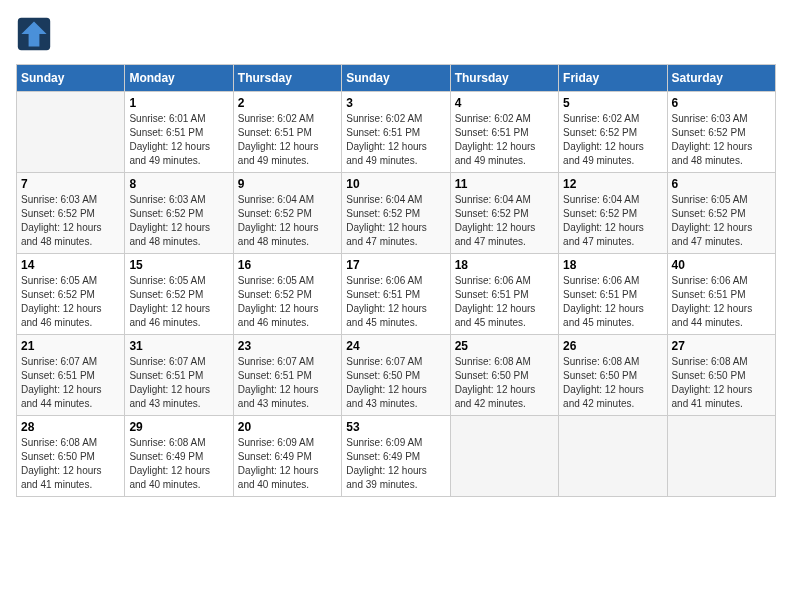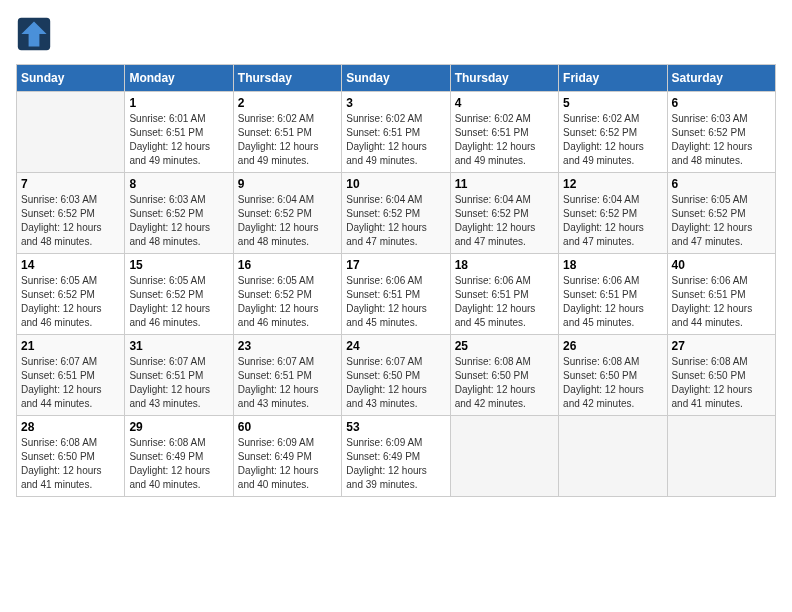--- a/index.html
+++ b/index.html
@@ -238,21 +238,21 @@
       <tr>
         <td>
           <span class="day-num">28</span>
           <div class="day-info">Sunrise: 6:08 AM<br>Sunset: 6:50 PM<br>Daylight: 12 hours<br>and 41 minutes.</div>
         </td>
         <td>
           <span class="day-num">29</span>
           <div class="day-info">Sunrise: 6:08 AM<br>Sunset: 6:49 PM<br>Daylight: 12 hours<br>and 40 minutes.</div>
         </td>
         <td>
-          <span class="day-num">60</span>
+          <span class="day-num">20</span>
           <div class="day-info">Sunrise: 6:09 AM<br>Sunset: 6:49 PM<br>Daylight: 12 hours<br>and 40 minutes.</div>
         </td>
         <td>
           <span class="day-num">53</span>
           <div class="day-info">Sunrise: 6:09 AM<br>Sunset: 6:49 PM<br>Daylight: 12 hours<br>and 39 minutes.</div>
         </td>
         <td class="empty-cell"></td>
         <td class="empty-cell"></td>
         <td class="empty-cell"></td>
       </tr>

